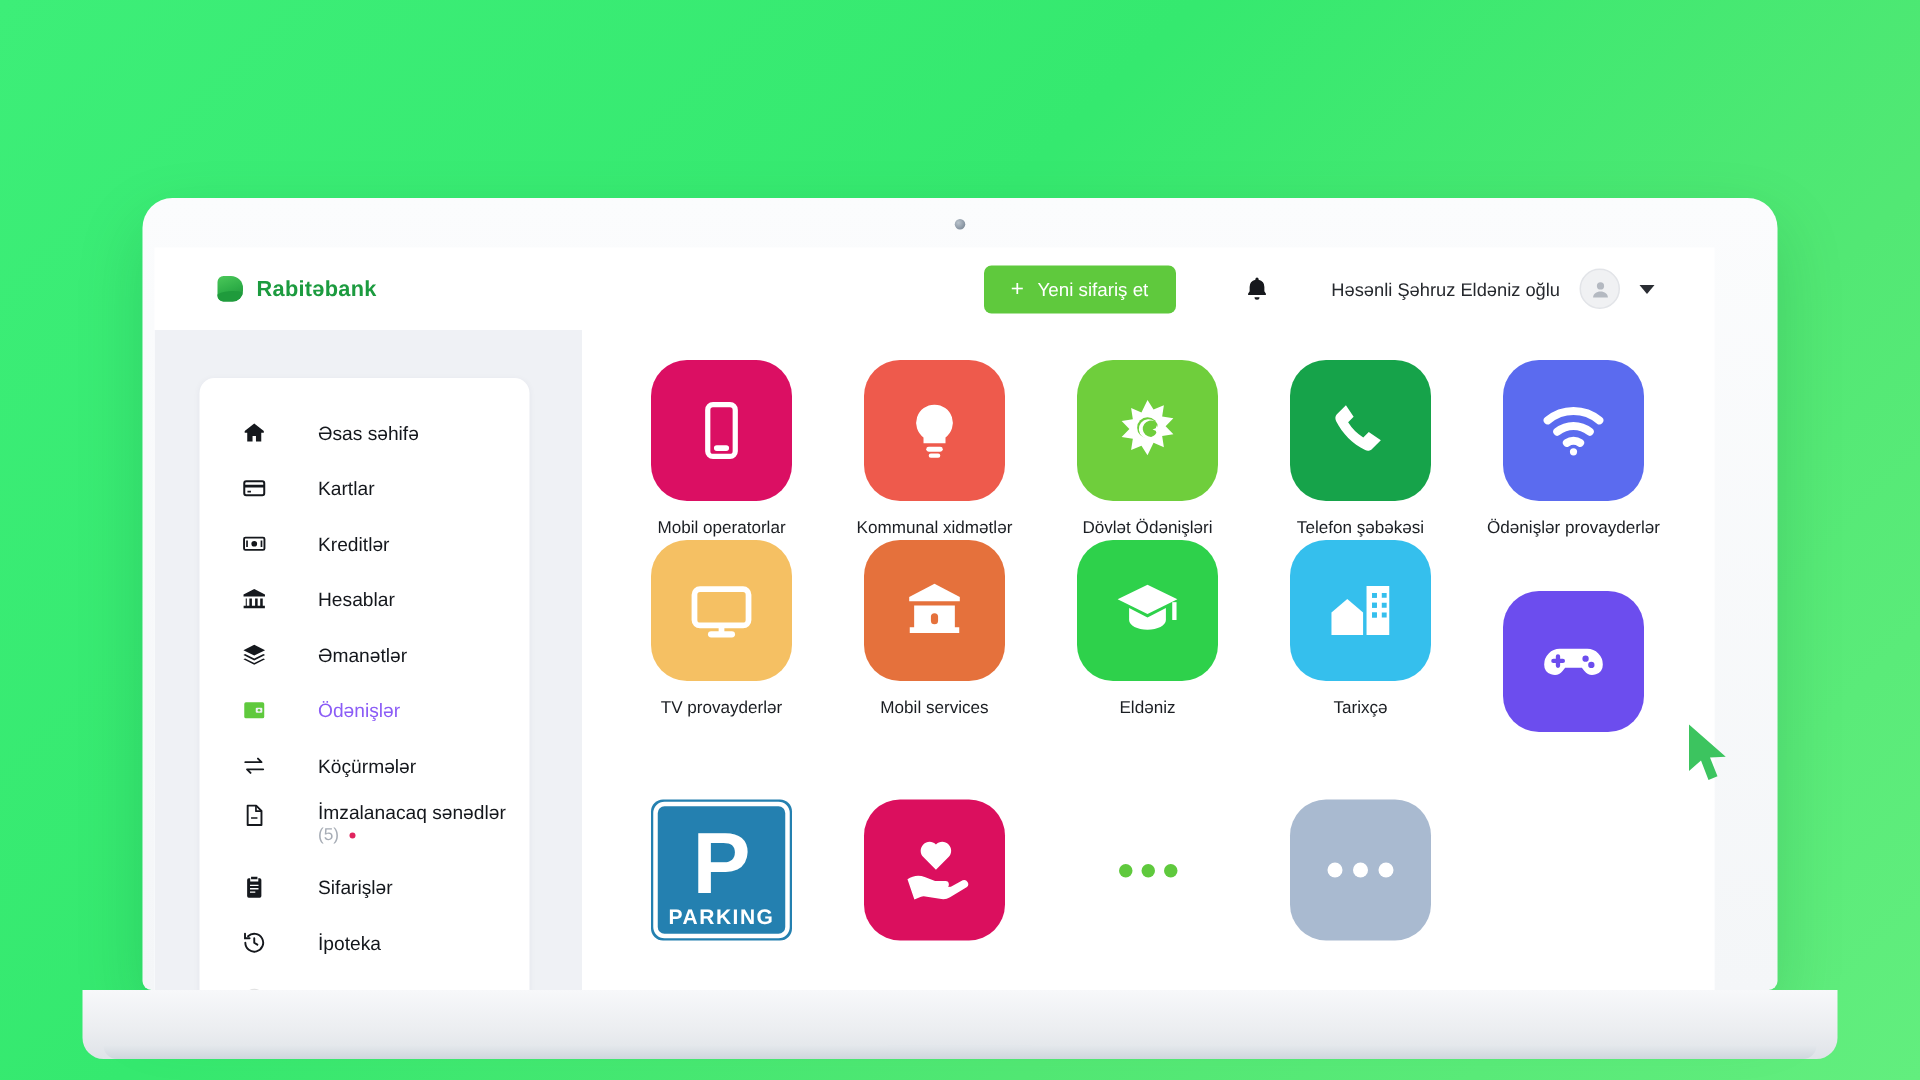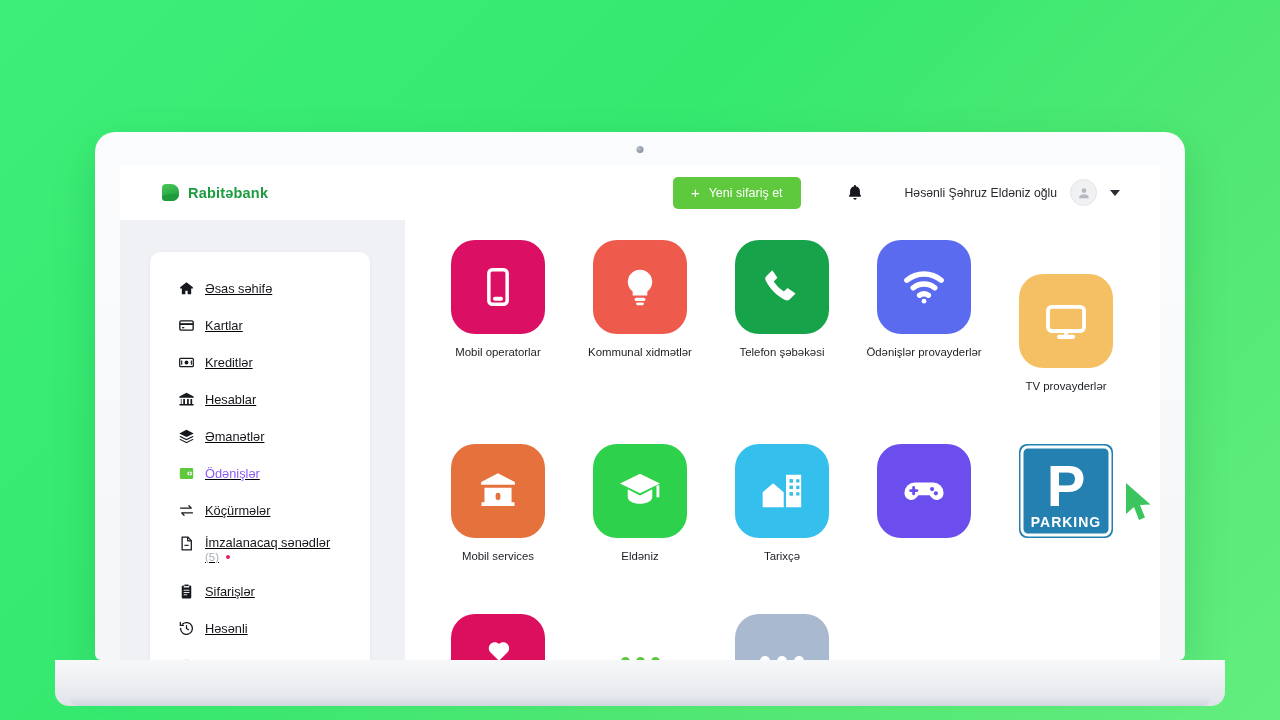--- a/index.html
+++ b/index.html
@@ -19,21 +19,21 @@
     background: linear-gradient(180deg,#fbfcfd 0%, #f4f6f8 100%);
     border-radius: 20px 20px 6px 6px;
     box-shadow: 0 18px 44px rgba(0,90,40,.18);
   }
   #laptop-camera {
     position: absolute; left: 50%; top: 14px; transform: translateX(-50%);
     width: 7px; height: 7px; border-radius: 50%;
     background: radial-gradient(circle at 35% 35%, #b9c3cc 0%, #8d99a6 60%, #6f7d8a 100%);
   }
   #laptop-screen {
-    position: absolute; left: 25px; top: 33px; width: 1040px; height: 495px;
+    position: absolute; left: 8px; top: 33px; width: 1040px; height: 495px;
     background: #ffffff; overflow: hidden;
   }
 
   #laptop-base {
     position: absolute; left: 55px; top: 660px; width: 1170px; height: 46px;
     background: linear-gradient(180deg,#f7f8fa 0%, #eceef1 55%, #dfe3e8 100%);
     border-radius: 0 0 14px 14px;
   }
   #laptop-base::after {
     content:""; position:absolute; left: 14px; right: 14px; bottom: 0; height: 9px;
@@ -97,49 +97,49 @@
   #sidebar-panel {
     width: 285px; background: #EFF1F5; padding-top: 32px; flex: none;
   }
   #sidebar-card {
     margin-left: 30px; width: 220px;
     background: #fff; border-radius: 10px;
     box-shadow: 0 1px 4px rgba(25,40,70,.05);
     padding: 18px 0 14px 0;
   }
   .sidebar-item {
-    display: flex; align-items: center; gap: 10px;
-    padding: 0 0 0 28px; height: 37px; cursor: pointer; text-decoration: underline;
+    display: flex; align-items: center; gap: 34px;
+    padding: 0 0 0 28px; height: 37px; cursor: pointer;
   }
   .sidebar-item .s-icon { width: 17px; height: 17px; flex: none; display:flex; align-items:center; justify-content:center; color:#15181D; }
   .sidebar-item .s-label { font-size: 12.8px; color: #14171C; white-space: nowrap; }
   .sidebar-item.active .s-label { color: #8b5cf6; }
   .sidebar-item.active .s-icon { color: #5FC93D; }
   .sidebar-item.two-line { height: 44px; align-items: flex-start; padding-top: 4px; }
   .sidebar-item.two-line .s-icon { margin-top: 2px; }
   .s-sub { font-size: 11.5px; color: #A7ADB6; display: flex; align-items: center; gap: 7px; }
   .s-dot { width: 4px; height: 4px; border-radius: 50%; background: #E0245E; display:inline-block; }
   #sidebar-item-partial { opacity: .12; }
 
   
   #services-area { flex: 1; background: #fff; padding: 20px 0 0 22px; }
   #tiles-grid {
-    display: grid; grid-template-columns: repeat(5, 142px); row-gap: 16px;
+    display: grid; grid-template-columns: repeat(5, 142px); row-gap: 0;
   }
   .tile-cell { display: flex; flex-direction: column; align-items: center; cursor: pointer; }
   .tile-icon {
     width: 94px; height: 94px; border-radius: 24px;
     display: flex; align-items: center; justify-content: center;
     color: #fff;
   }
   .tile-label {
     margin-top: 11px; font-size: 11.4px; color: #1B1E23; text-align: center;
     line-height: 1.32; max-width: 120px;
   }
-  .tile-row2 { margin-top: 34px; }
+  .tile-row2 { }
   .tile-row3 { margin-top: 34px; }
   .dots-plain { display: flex; gap: 6px; align-items: center; justify-content: center; height: 94px; }
   .dots-plain i { width: 9px; height: 9px; border-radius: 50%; background: #5FC93D; display: block; }
   .tile-icon .dots-inner { display: flex; gap: 7px; }
   .tile-icon .dots-inner i { width: 10px; height: 10px; border-radius: 50%; background: #fff; display:block; }
 
   
   #mouse-cursor { position: absolute; left: 1124px; top: 482px; width: 30px; height: 42px; pointer-events: none; }
 </style>
 </head>
@@ -290,21 +290,21 @@
             </div>
 
             <div class="sidebar-item">
               <span class="s-icon">
                 <svg viewBox="0 0 24 24" width="17" height="17" fill="none" stroke="currentColor" stroke-width="1.8" stroke-linecap="round">
                     <path d="M3.6 12a8.4 8.4 0 1 0 2.6-6.1"></path>
                     <path d="M3.3 3.4v4.3h4.3"></path>
                     <path d="M12 7.8V12l2.9 1.8"></path>
                   </svg>
               </span>
-              <span class="s-label">Həsənli</span>
+              <span class="s-label">İpoteka</span>
             </div>
 
             <div class="sidebar-item" id="sidebar-item-partial">
               <span class="s-icon">
                 <svg viewBox="0 0 24 24" width="17" height="17" fill="currentColor">
                     <circle cx="12" cy="12" r="9"></circle>
                   </svg>
               </span>
               <span class="s-label">&nbsp;</span>
             </div>
@@ -329,20 +329,31 @@
               <div class="tile-icon" style="background:#EE5A4C">
                 <svg viewBox="0 0 24 24" width="44" height="44" fill="#fff">
                     <path d="M12 2.6a6.6 6.6 0 0 0-4 11.9v2.1h8v-2.1a6.6 6.6 0 0 0-4-11.9z"></path>
                     <rect x="9" y="17.9" width="6" height="1.8" rx=".9"></rect>
                     <rect x="9.9" y="20.4" width="4.2" height="1.5" rx=".75"></rect>
                   </svg>
               </div>
               <div class="tile-label">Kommunal xidmətlər</div>
             </div>
 
+            <div class="tile-cell">
+              <div class="tile-icon" style="background:#6FCE3C">
+                <svg viewBox="0 0 24 24" width="46" height="46" fill="#fff">
+                  <path d="M12 1.4l2.1 3.3 3.6-1.5-.6 3.9 3.9.6-2.7 2.8 2.7 2.8-3.9.6.6 3.9-3.6-1.5L12 20.6l-2.1-3.3-3.6 1.5.6-3.9-3.9-.6 2.7-2.8L3 8.7l3.9-.6-.6-3.9 3.6 1.5z"></path>
+                  <circle cx="12" cy="11" r="3.6" fill="#6FCE3C"></circle>
+                  <path d="M14.6 8.9a3.4 3.4 0 1 0 .5 4.6 2.85 2.85 0 1 1-.5-4.6z" fill="#fff"></path>
+                  <path d="M15.3 10.1l.45 1.1 1.1.45-1.1.45-.45 1.1-.45-1.1-1.1-.45 1.1-.45z" fill="#fff"></path>
+                </svg>
+              </div>
+              <div class="tile-label">Dövlət Ödənişləri</div>
+            </div>
 
             <div class="tile-cell">
               <div class="tile-icon" style="background:#16A34A">
                 <svg viewBox="0 0 24 24" width="44" height="44" fill="#fff">
                     <path d="M6.7 2.8 3.4 6.1c-.6.6-.7 1.6-.3 2.4 2.3 4.6 6 8.3 10.6 10.6.8.4 1.8.3 2.4-.3l3.3-3.3-4.4-3-2 2a16.6 16.6 0 0 1-5.5-5.5l2-2z"></path>
                   </svg>
               </div>
               <div class="tile-label">Telefon şəbəkəsi</div>
             </div>
 

